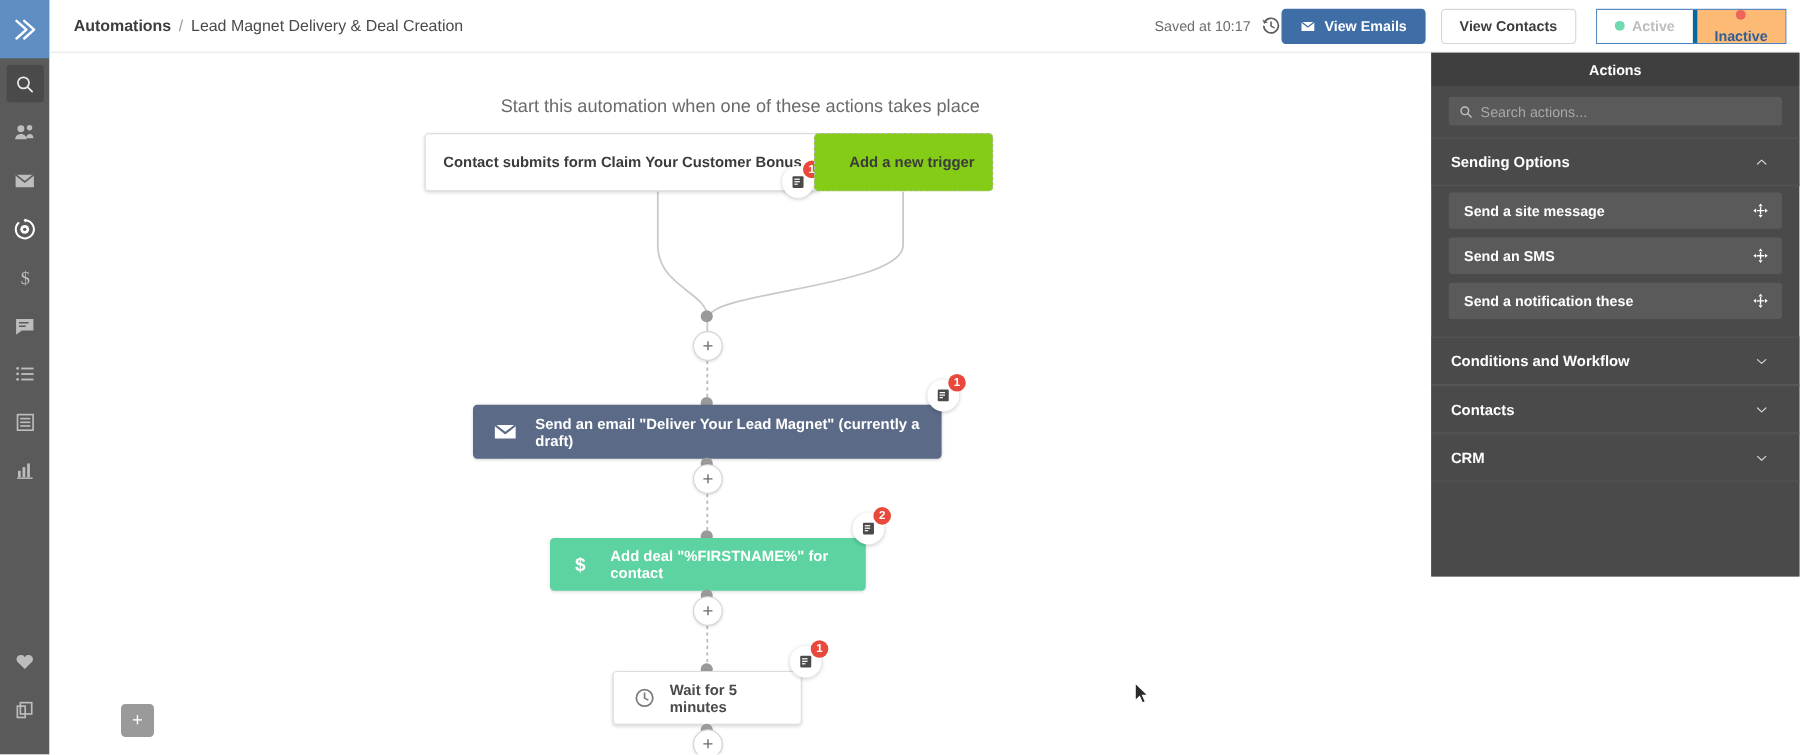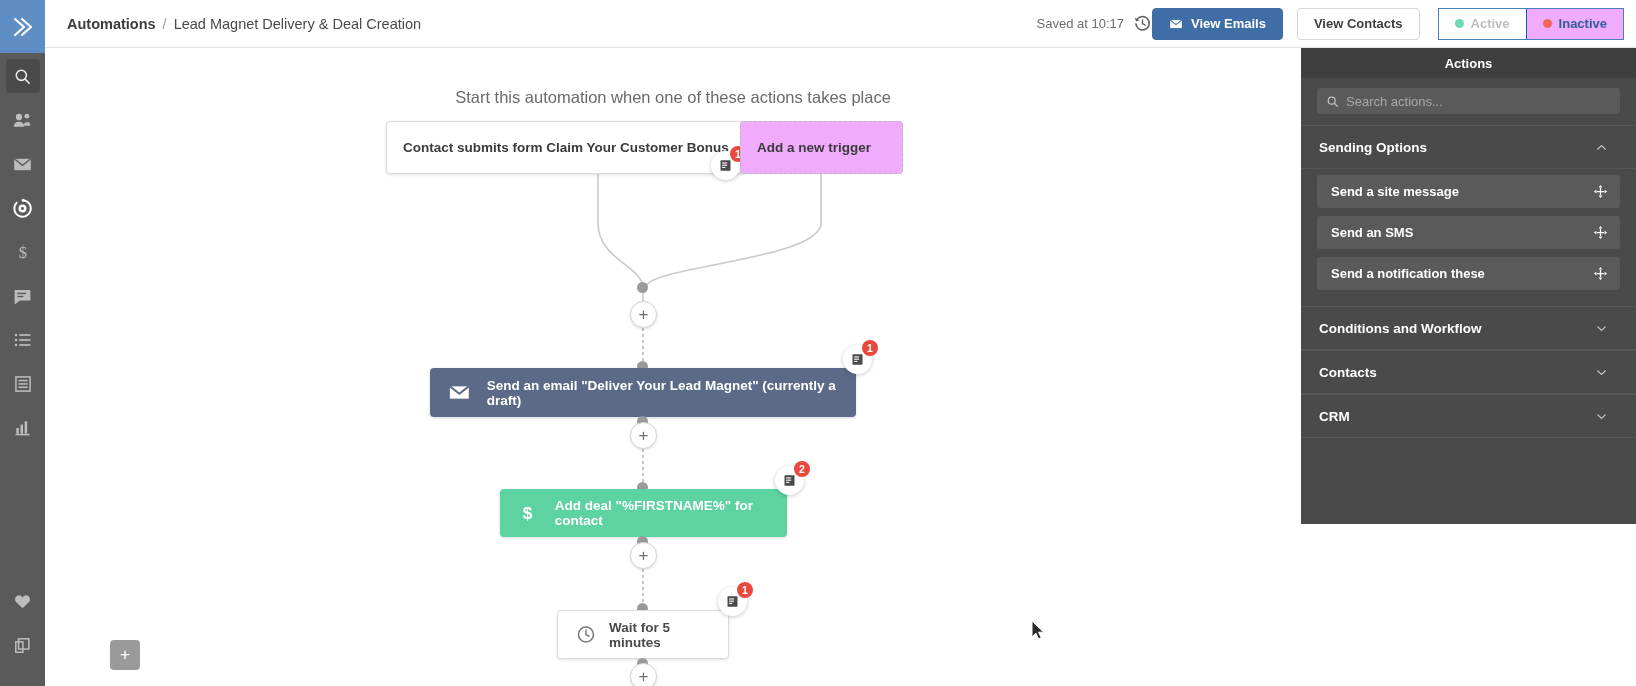--- a/index.html
+++ b/index.html
@@ -70,21 +70,21 @@
   }
   .toggle {
     margin-left:18px; display:flex; height:32px;
     border:1px solid #4a7fbd; border-radius:0; overflow:hidden;
   }
   .toggle-opt {
     display:flex; align-items:center; gap:7px; padding:0 16px;
     font-size:13px; font-weight:bold; cursor:pointer;
   }
   .toggle-opt.off { background:#fff; color:#bdbdbd; }
-  .toggle-opt.on  { background:#f0abfc; color:#2f5d97; border-left:1px solid #0369a1;}
+  .toggle-opt.on  { background:#fdba74; color:#2f5d97; border-left:4px solid #0369a1;flex-direction:column;}
   .dot { width:9px; height:9px; border-radius:50%; flex:0 0 9px;}
   .dot-green { background:#6fd9b0; }
   .dot-red   { background:#f0655a; }
 
   
   .body { flex:1 1 auto; display:flex; min-height:0; position:relative; }
 
   
   .canvas {
     flex:1 1 auto; position:relative; background:#ffffff; overflow:hidden;
@@ -100,22 +100,22 @@
   .node {
     position:absolute; display:flex; align-items:center;
     border-radius:4px; font-size:13.5px; font-weight:bold;
   }
   .node-trigger {
     background:#fff; border:1px solid #dcdcdc;
     box-shadow:0 1px 3px rgba(0,0,0,.13);
     color:#3b3b3b; padding:0 16px;
   }
   .node-dashed {
-    background:#f0abfc; border:1px dashed #b9b9b9;
-    color:#3b3b3b; padding:0 16px; justify-content:flex-start;
+    background:#84cc16; border:1px dashed #b9b9b9;
+    color:#3b3b3b; padding:0 16px; justify-content:flex-end;
   }
   .node-email {
     background:#5b6b87; color:#ffffff; padding:0 18px; gap:16px;
     box-shadow:0 1px 3px rgba(0,0,0,.16);
   }
   .node-deal {
     background:#5cd3a0; color:#ffffff; padding:0 18px; gap:18px;
     box-shadow:0 1px 3px rgba(0,0,0,.14);
   }
   .node-wait {

